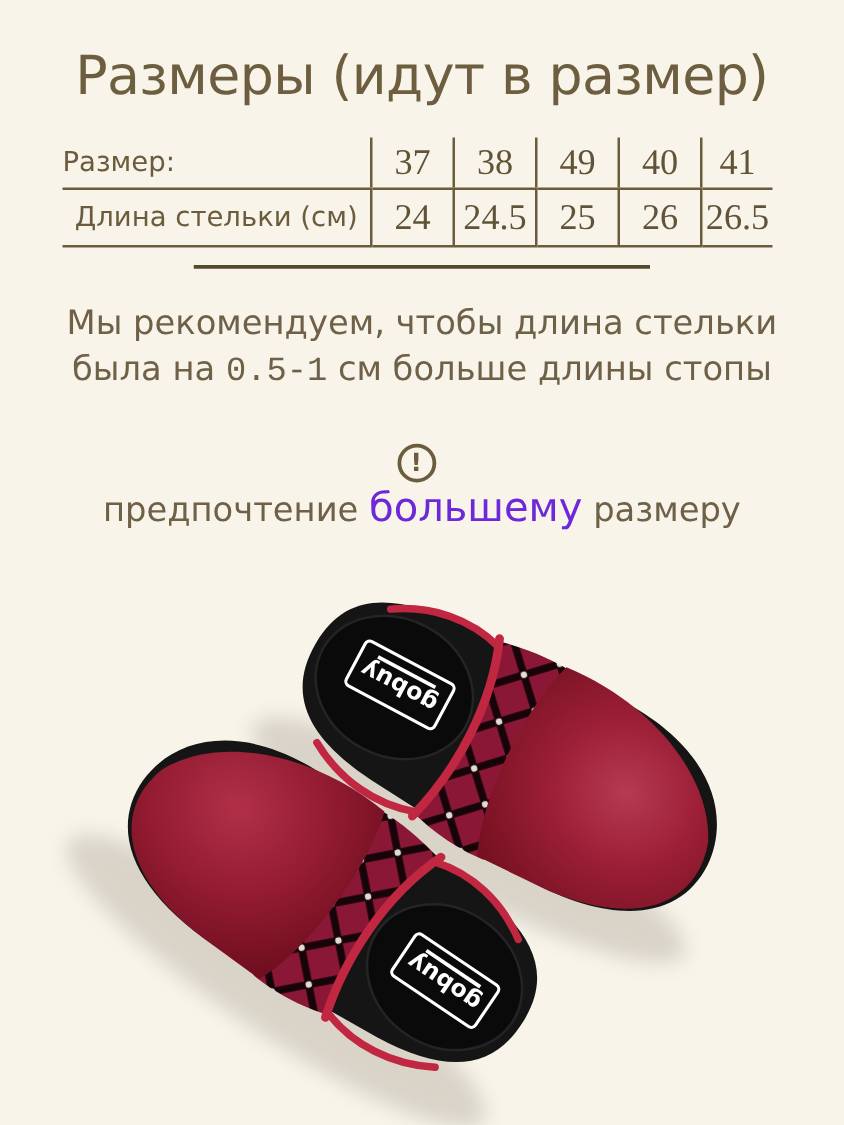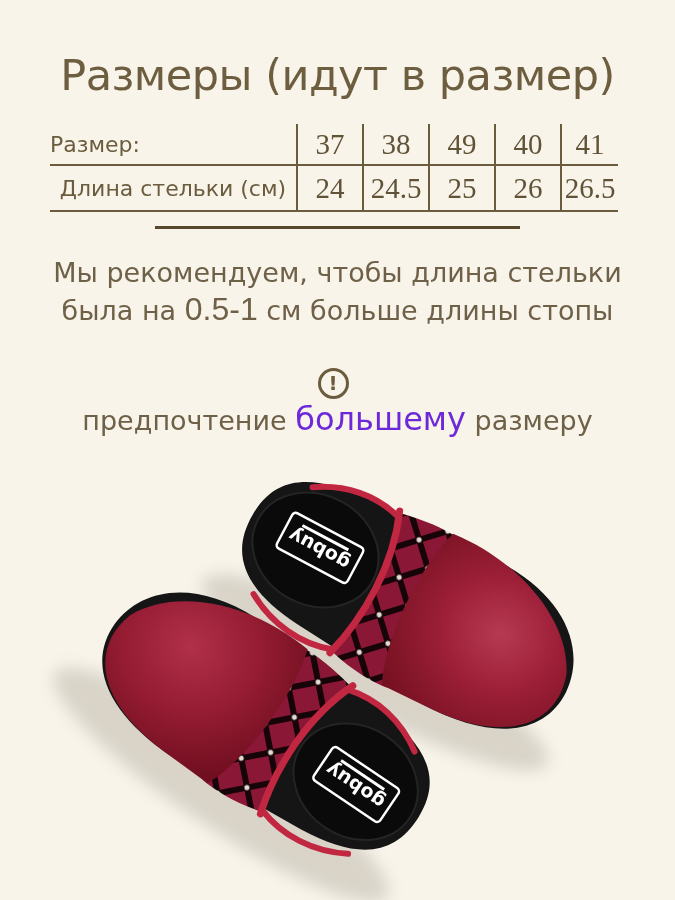--- a/index.html
+++ b/index.html
@@ -6,21 +6,21 @@
   body {
     width: 675px; height: 900px;
     background: #f8f4ea;
     font-family: "DejaVu Sans", sans-serif;
     color: #6b5c3e;
     overflow: hidden;
   }
   .page { width: 675px; height: 900px; position: relative; }
 
   h1.title {
-    margin: 0; padding-top: 50px;
+    margin: 0; padding-top: 36px;
     text-align: center;
     font-size: 43px; font-weight: 400;
     letter-spacing: -0.5px;
     color: #6e5e40;
   }
 
   table.size-table {
     border-collapse: collapse;
     margin: 24px 0 0 50px;
     table-layout: fixed;
@@ -49,21 +49,21 @@
   }
 
   .note {
     text-align: center;
     font-size: 27px; line-height: 37px;
     color: #6f6048;
     margin: 0;
   }
   .note.first { margin-top: 25px; }
   .note.second { margin-top: 26px; line-height: 40px; }
-  .serifnum { font-family: Liberation Sans, sans-serif; font-size: 32px; }
+  .serifnum { font-family: Liberation Mono, monospace; font-size: 27px; }
   .em-big { font-size: 32px; color: #6d28d9; }
   .excl-icon {
     display: inline-flex; box-sizing: border-box;
     width: 31px; height: 31px;
     border: 3px solid #6b5c3e; border-radius: 50%;
     align-items: center; justify-content: center;
     font-size: 20px; font-weight: bold; color: #6b5c3e;
     margin-right: 9px; vertical-align: -6px;
   }
 

